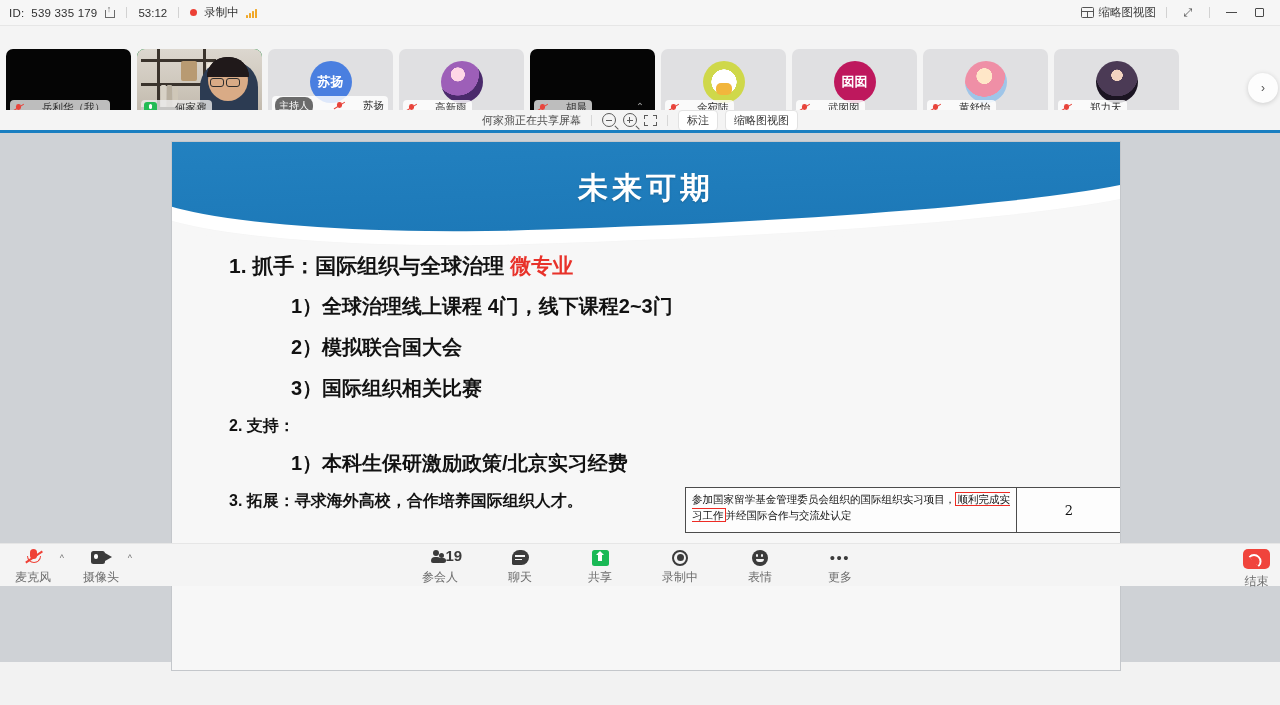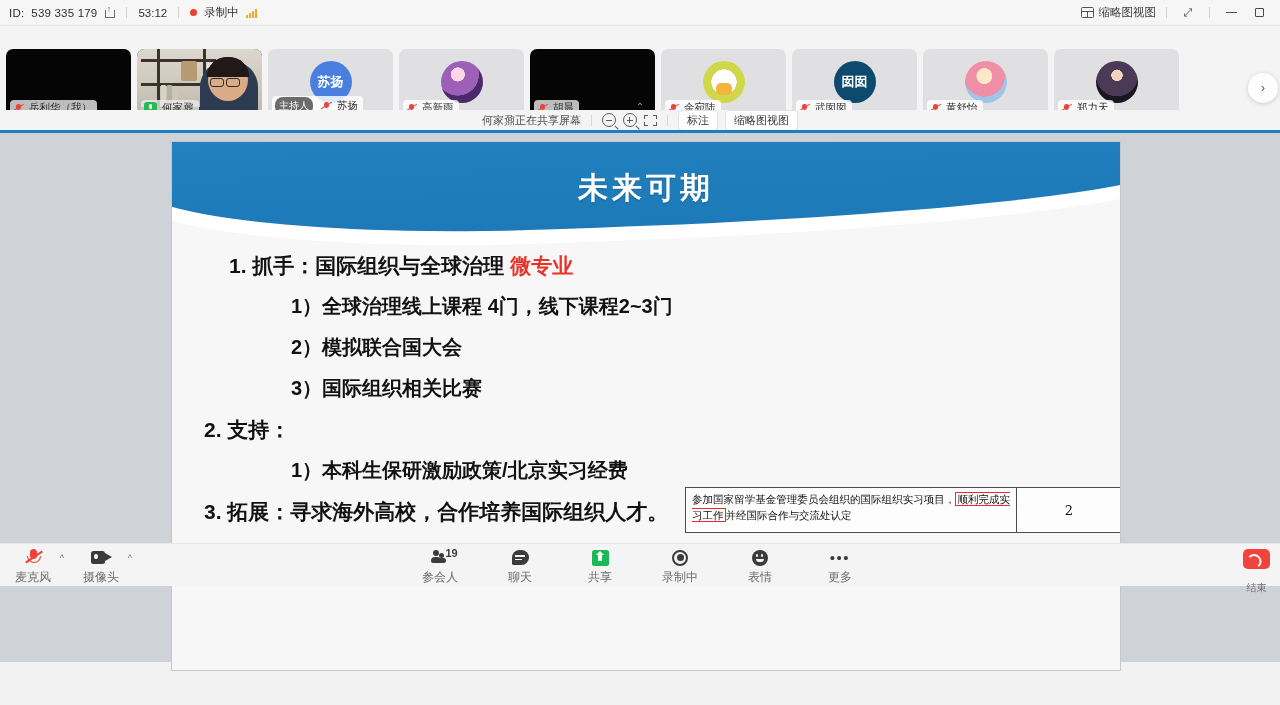--- a/index.html
+++ b/index.html
@@ -55,21 +55,21 @@
   .thumb.video { background: #050505; }
   .thumb.active { outline: 2.5px solid #26cc5c; outline-offset: -2px; border-radius: 8px; }
   .thumb .avatar {
     position:absolute; left:50%; top:46%; transform:translate(-50%,-50%);
     width:42px;height:42px;border-radius:50%;
     display:flex;align-items:center;justify-content:center;
     color:#fff;font-size:13px;font-weight:600;
   }
   .thumb .namebar {
     position:absolute; left:4px; bottom:4px; max-width:116px;
-    display:flex; align-items:center; gap:5px;
+    display:flex; align-items:center; gap:18px;
     background:rgba(255,255,255,.82); border-radius:4px;
     padding:1.5px 5px 1.5px 3px; font-size:10.5px; color:#2b2b2b;
     white-space:nowrap; overflow:hidden;
   }
   .thumb.video .namebar { background: rgba(235,235,235,.80); }
   .host-tag {
     background:#6b6b6b; color:#fff; border-radius:8px; padding:2px 4px;
     font-size:10px; margin-right:3px;
   }
   .mic-off {
@@ -167,21 +167,21 @@
   .slide-title {
     position:absolute; left:0; top:26px; width:948px; text-align:center;
     color:#ffffff; font-size:30px; font-weight:700; letter-spacing:4px;
     font-family:"DejaVu Serif","Liberation Serif",serif;
     text-shadow:0 1px 2px rgba(0,0,0,.18); z-index:5;
   }
   .slide-body { position:absolute; left:0; top:110px; width:948px; }
   .ln { font-weight:700; color:#121212; white-space:nowrap; }
   .ln.l1 { font-size:21px; margin-left:57px; margin-bottom:13px; }
   .ln.l2 { font-size:20px; margin-left:119px; margin-bottom:14px; }
-  .ln.l3 { font-size:21px; margin-left:32px; margin-bottom:13px; }
+  .ln.l3 { font-size:16px; margin-left:57px; margin-bottom:13px; }
   .hl-red { color:#e8322a; }
   .tbl {
     position:absolute; left:513px; top:345px; width:437px; height:46px;
     border:1.1px solid #4c4c4c; background:#fdfdfd; display:flex;
     font-family:"DejaVu Serif","Liberation Serif",serif;
   }
   .tbl .c1 {
     flex:1; border-right:1.1px solid #4c4c4c; font-size:10.5px; color:#111;
     line-height:1.55; padding:3px 6px 0; text-align:justify;
   }
@@ -205,37 +205,37 @@
   .cam-big { width:21px;height:13px;position:relative; }
   .cam-big::before{content:"";position:absolute;left:0;top:0;width:14px;height:13px;background:#3b3b3b;border-radius:2.5px;}
   .cam-big::after{content:"";position:absolute;right:0;top:2px;border-left:7px solid #3b3b3b;border-top:4.5px solid transparent;border-bottom:4.5px solid transparent;}
   .cam-dot{position:absolute;left:3px;top:3px;width:4.5px;height:4.5px;border-radius:50%;background:#fff;z-index:2;}
   .bb-center { position:absolute; left:50%; transform:translateX(-50%); top:4px; display:flex; gap:34px; }
   .ppl-ico { width:19px;height:15px;position:relative; }
   .ppl-ico .p1{position:absolute;left:2px;top:0px;width:6px;height:6px;border-radius:50%;background:#3b3b3b;}
   .ppl-ico .p1b{position:absolute;left:0px;top:6.5px;width:10px;height:6px;border-radius:4px 4px 2px 2px;background:#3b3b3b;}
   .ppl-ico .p2{position:absolute;left:8px;top:3px;width:5px;height:5px;border-radius:50%;background:#3b3b3b;}
   .ppl-ico .p2b{position:absolute;left:7px;top:8px;width:8px;height:5px;border-radius:3px;background:#3b3b3b;}
-  .badge-num { position:absolute; left:15px; top:-3px; font-size:11px; color:#3b3b3b; font-weight:600; }
+  .badge-num { position:absolute; left:15px; top:-3px; font-size:15px; color:#3b3b3b; font-weight:600; }
   .chat-ico { width:17px;height:15px;background:#3b3b3b;border-radius:8px 8px 8px 2px;position:relative;}
   .chat-ico::before{content:"";position:absolute;left:3.5px;top:5px;width:10px;height:1.5px;background:#f4f4f4;}
   .chat-ico::after{content:"";position:absolute;left:3.5px;top:8.5px;width:7px;height:1.5px;background:#f4f4f4;}
   .share-big { width:17px;height:16px;background:#19b955;border-radius:2.5px;position:relative;}
   .share-big::before{content:"";position:absolute;left:6.5px;top:3.5px;width:4px;height:8px;background:#fff;}
   .share-big::after{content:"";position:absolute;left:4px;top:1px;border-left:4.5px solid transparent;border-right:4.5px solid transparent;border-bottom:4.5px solid #fff;}
   .rec-ico { width:16px;height:16px;border-radius:50%;border:2px solid #3b3b3b;position:relative;}
   .rec-ico::before{content:"";position:absolute;left:2.5px;top:2.5px;width:7px;height:7px;border-radius:50%;background:#3b3b3b;}
   .emo-ico { width:16px;height:16px;border-radius:50%;background:#3b3b3b;position:relative;}
   .emo-ico::before{content:"";position:absolute;left:3.6px;top:4.4px;width:2.4px;height:2.8px;border-radius:50%;background:#f4f4f4;box-shadow:5px 0 0 #f4f4f4;}
   .emo-ico::after{content:"";position:absolute;left:3.6px;top:9px;width:8.8px;height:3.6px;border-radius:0 0 5px 5px;background:#f4f4f4;}
   .more-ico { font-size:15px; color:#3b3b3b; letter-spacing:1.5px; line-height:14px; }
   .bb-right { position:absolute; right:10px; top:5px; display:flex;flex-direction:column;align-items:center; }
   .hangup { width:27px;height:20px;border-radius:5px;background:#f0443c;display:flex;align-items:center;justify-content:center; }
   .hangup .ph { width:15px;height:8px;border-radius:0 0 9px 9px;border:2.2px solid #fff;border-top:none;transform:rotate(-135deg);}
-  .bb-right .lbl { font-size:10px;color:#6d6d6d;margin-top:12px; }
+  .bb-right .lbl { font-size:12px;color:#6d6d6d;margin-top:4px; }
 </style>
 </head>
 <body>
 
 <div id="app">
 
   <div class="topbar">
     <div class="topbar-left">
       <span class="mid">ID:</span>
       <span class="mid">539 335 179</span>
@@ -334,21 +334,21 @@
 
     <div class="thumb">
       <div class="avatar qq"></div>
       <div class="namebar">
         <span class="mic-off"></span>
         <span>余宛陆</span>
       </div>
     </div>
 
     <div class="thumb">
-      <div class="avatar" style="background:#0c4a6e">
+      <div class="avatar" style="background:#be185d">
         <span>囡囡</span>
       </div>
       <div class="namebar">
         <span class="mic-off"></span>
         <span>武囡囡</span>
       </div>
     </div>
 
     <div class="thumb">
       <div class="avatar anime2"></div>

